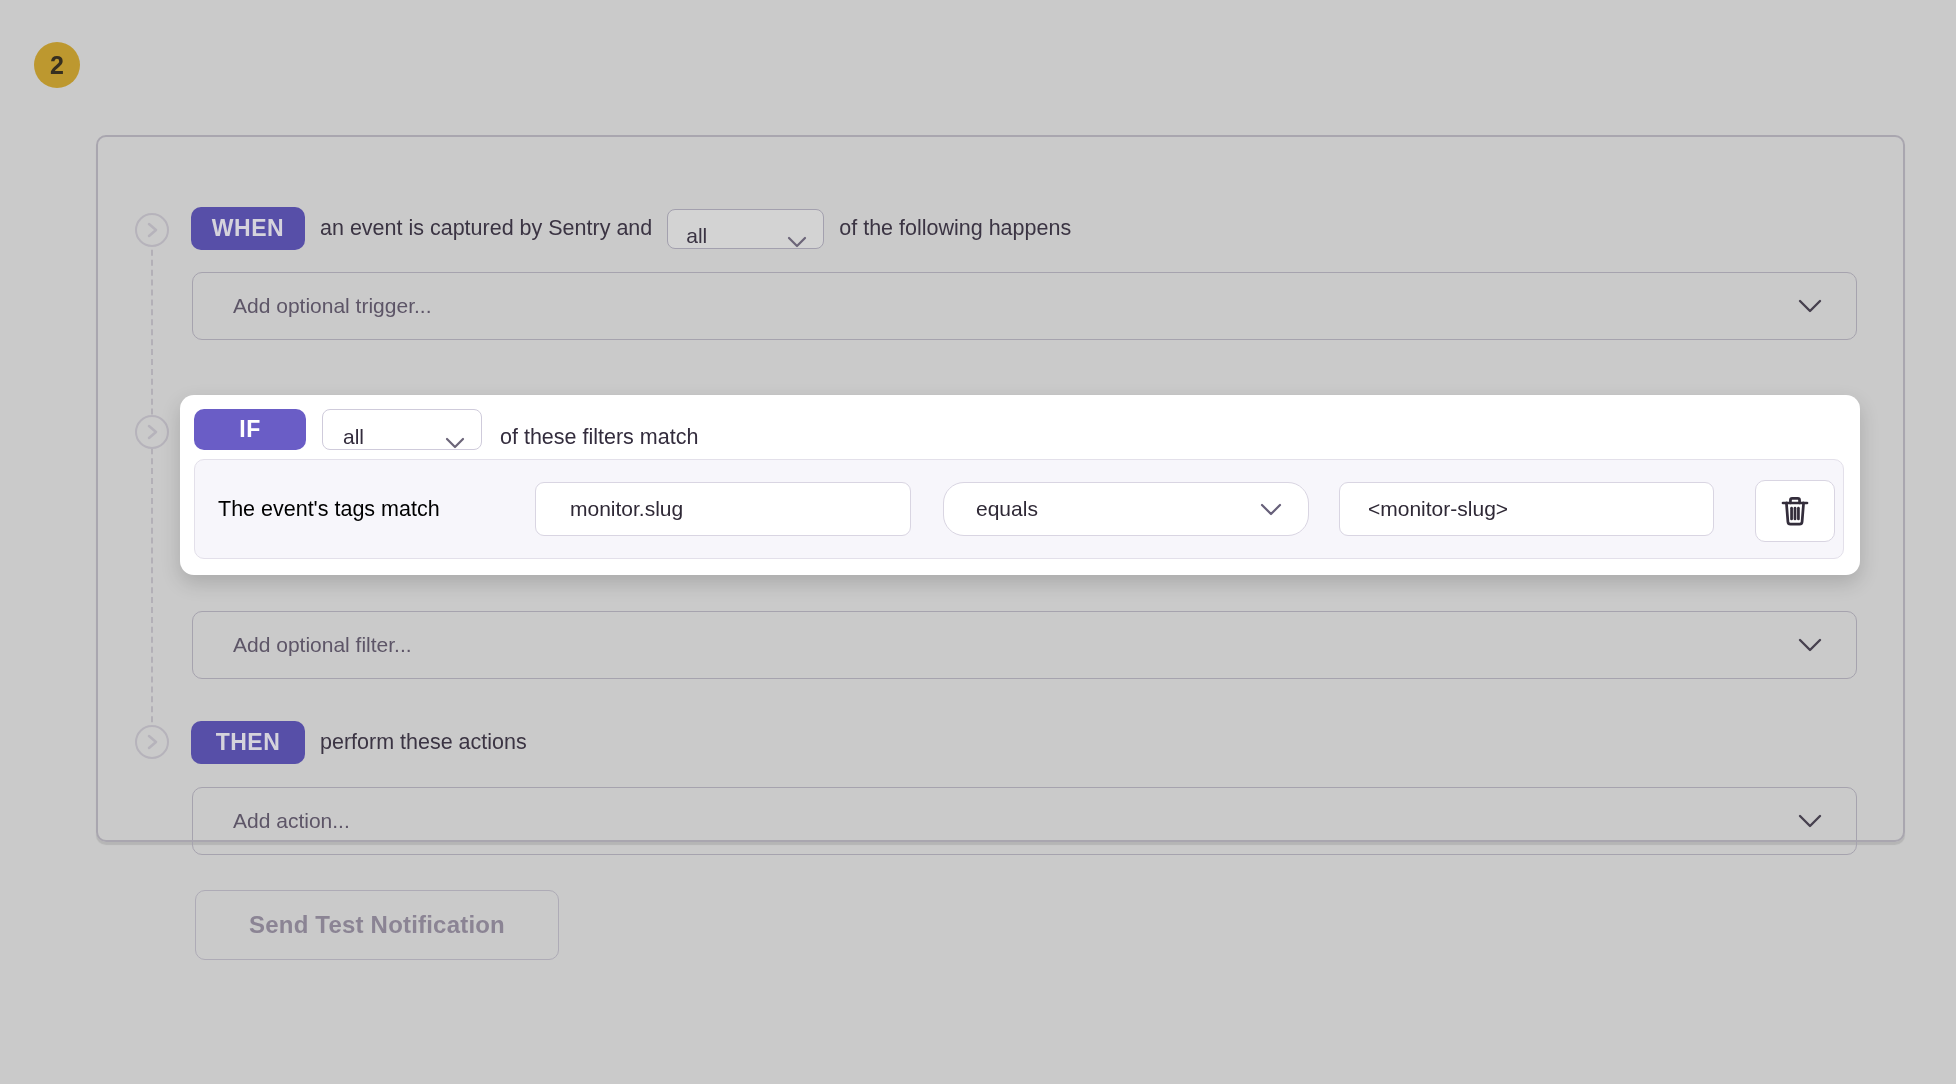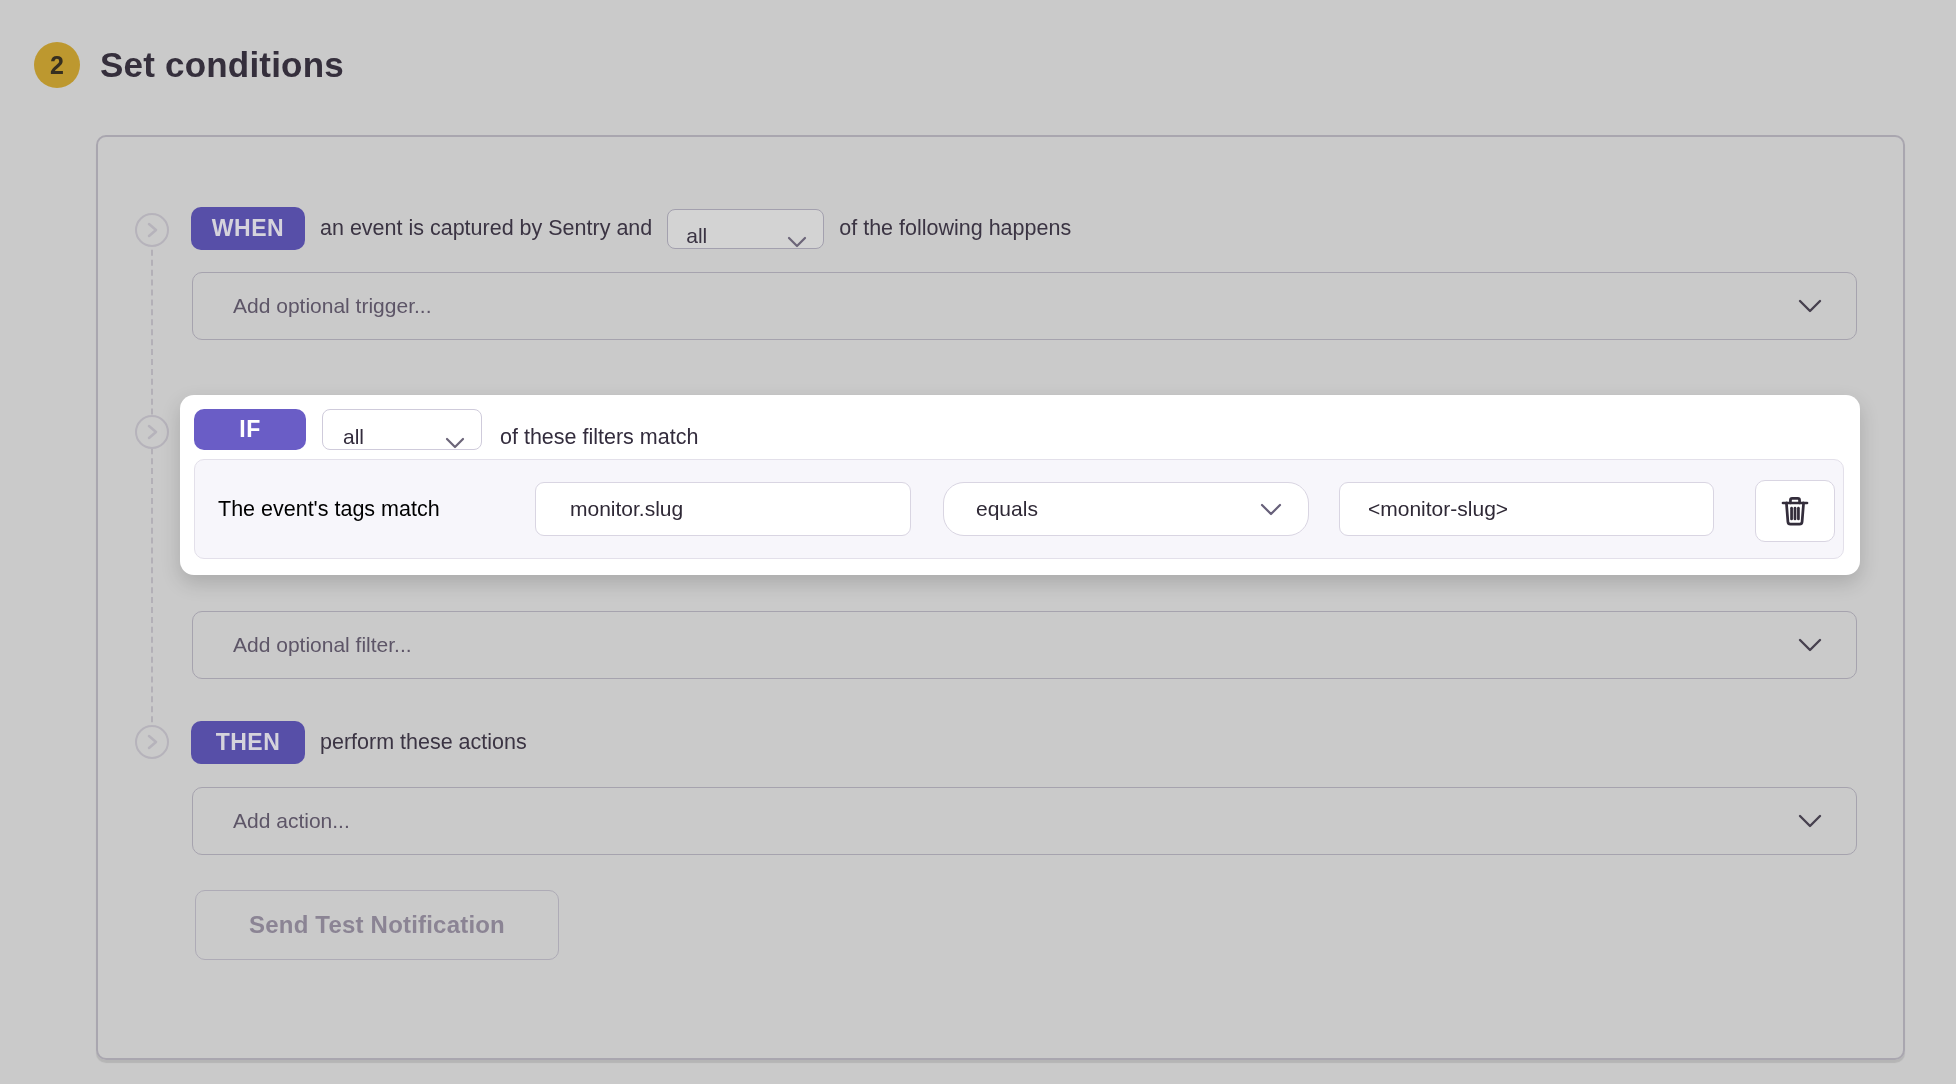--- a/index.html
+++ b/index.html
@@ -7,21 +7,21 @@
   body { font-family: "Liberation Sans", "DejaVu Sans", sans-serif; }
   .stage { position: relative; width: 1956px; height: 1084px; background: #cacaca; overflow: hidden; }
 
   
   .header { position: absolute; left: 34px; top: 42px; display: flex; align-items: center; gap: 20px; }
   .step-circle { width: 46px; height: 46px; border-radius: 50%; background: #bd982f; color: #362f20;
     display: flex; align-items: center; justify-content: center; font-size: 25px; font-weight: 600; }
   .page-title { font-size: 35px; font-weight: 800; color: #352f3c; letter-spacing: 0.2px; }
 
   
-  .panel { position: absolute; left: 96px; top: 135px; width: 1809px; height: 925px;
+  .panel { position: absolute; left: 96px; top: 135px; width: 1809px; height: 707px;
     border: 2px solid #a9a6af; border-radius: 10px; box-shadow: 0 3px 1px rgba(0,0,0,0.10); }
 
   
   .connector { position: absolute; left: 53px; top: 93px; height: 512px; width: 0;
     border-left: 2px dashed #b3b0b7; }
   .step-chevron { position: absolute; width: 34px; height: 34px; border-radius: 50%;
     border: 2.5px solid #b6b3bb; background: #cacaca; display: flex; align-items: center; justify-content: center; }
   .step-chevron svg { stroke: #b6b3bb; }
   .chev-when { left: 37px; top: 76px; }
   .chev-if   { left: 37px; top: 278px; }
@@ -85,21 +85,20 @@
 </style>
 </head>
 <body>
 
 <div class="stage">
 
   <div class="header">
     <div class="step-circle">
       <span>2</span>
     </div>
-    <div class="page-title">Set conditions</div>
   </div>
 
   <div class="panel">
 
     <div class="connector"></div>
 
     <div class="step-chevron chev-when">
       <svg width="11" height="16" viewBox="0 0 11 16" fill="none" stroke-width="2.5" stroke-linecap="round" stroke-linejoin="round">
           <polyline points="2,2 9,8 2,14"></polyline>
         </svg>

